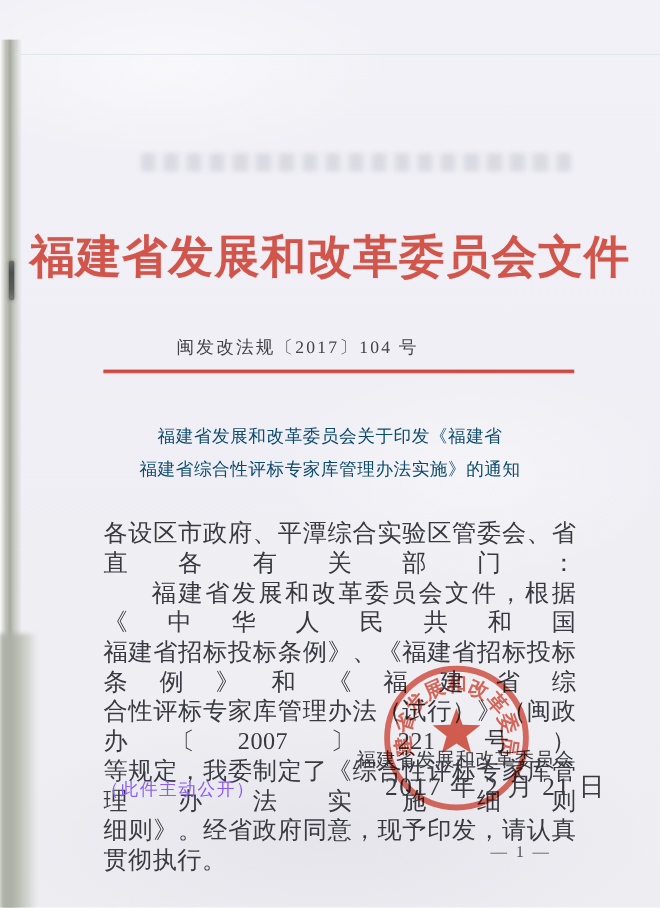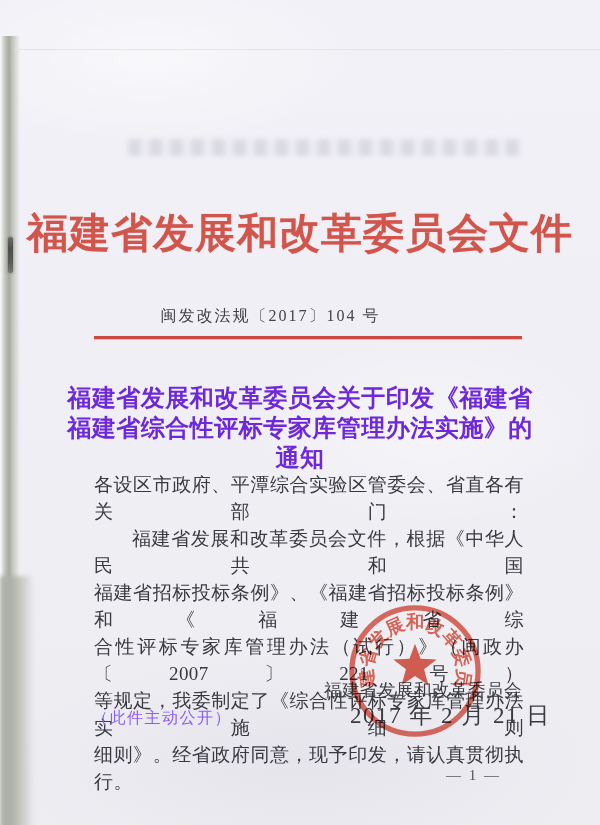--- a/index.html
+++ b/index.html
@@ -38,25 +38,25 @@
     font-size:41px;font-weight:bold;color:#d2554c;letter-spacing:1px;
     text-shadow:0 0 1px rgba(210,85,76,.35);white-space:nowrap;
   }
   .doc-number{
     left:0;top:270px;width:541px;text-align:center;
     font-size:16px;color:#43444a;letter-spacing:2px;
   }
   .red-rule{left:94px;top:300px;width:428px;height:3px;background:#cb4a41;box-shadow:0 1px 1px rgba(150,40,35,.25);}
   .subject{
     left:60px;top:347px;width:480px;text-align:center;
-    font-size:24px;font-weight:bold;color:#6d28d9;line-height:30px;letter-spacing:.5px;
+    font-size:16px;font-weight:normal;color:#0c4a6e;line-height:30px;letter-spacing:.5px;
   }
   .body-block{
     left:94px;top:435px;width:430px;
-    font-size:19px;color:#393a41;line-height:27px;letter-spacing:.4px;
+    font-size:22px;color:#393a41;line-height:27px;letter-spacing:.4px;
   }
   .bline{text-align:justify;text-align-last:justify;}
   .bline.indent{text-indent:2em;}
   .bline.last{text-align-last:left;}
   .signer{left:324px;top:642px;width:200px;font-size:17.5px;color:#3a3b41;letter-spacing:.5px;white-space:nowrap;}
   .issue-date{left:350px;top:664px;width:150px;font-size:23px;color:#3a3b41;letter-spacing:1.5px;white-space:nowrap;}
   .seal{left:339px;top:559px;width:152px;height:152px;mix-blend-mode:multiply;opacity:.92;}
   .disclosure{left:92px;top:672px;font-size:16px;color:#8b5cf6;letter-spacing:1.5px;}
   .page-number{left:446px;top:731px;font-size:15px;color:#54555b;letter-spacing:2px;}
 </style>

